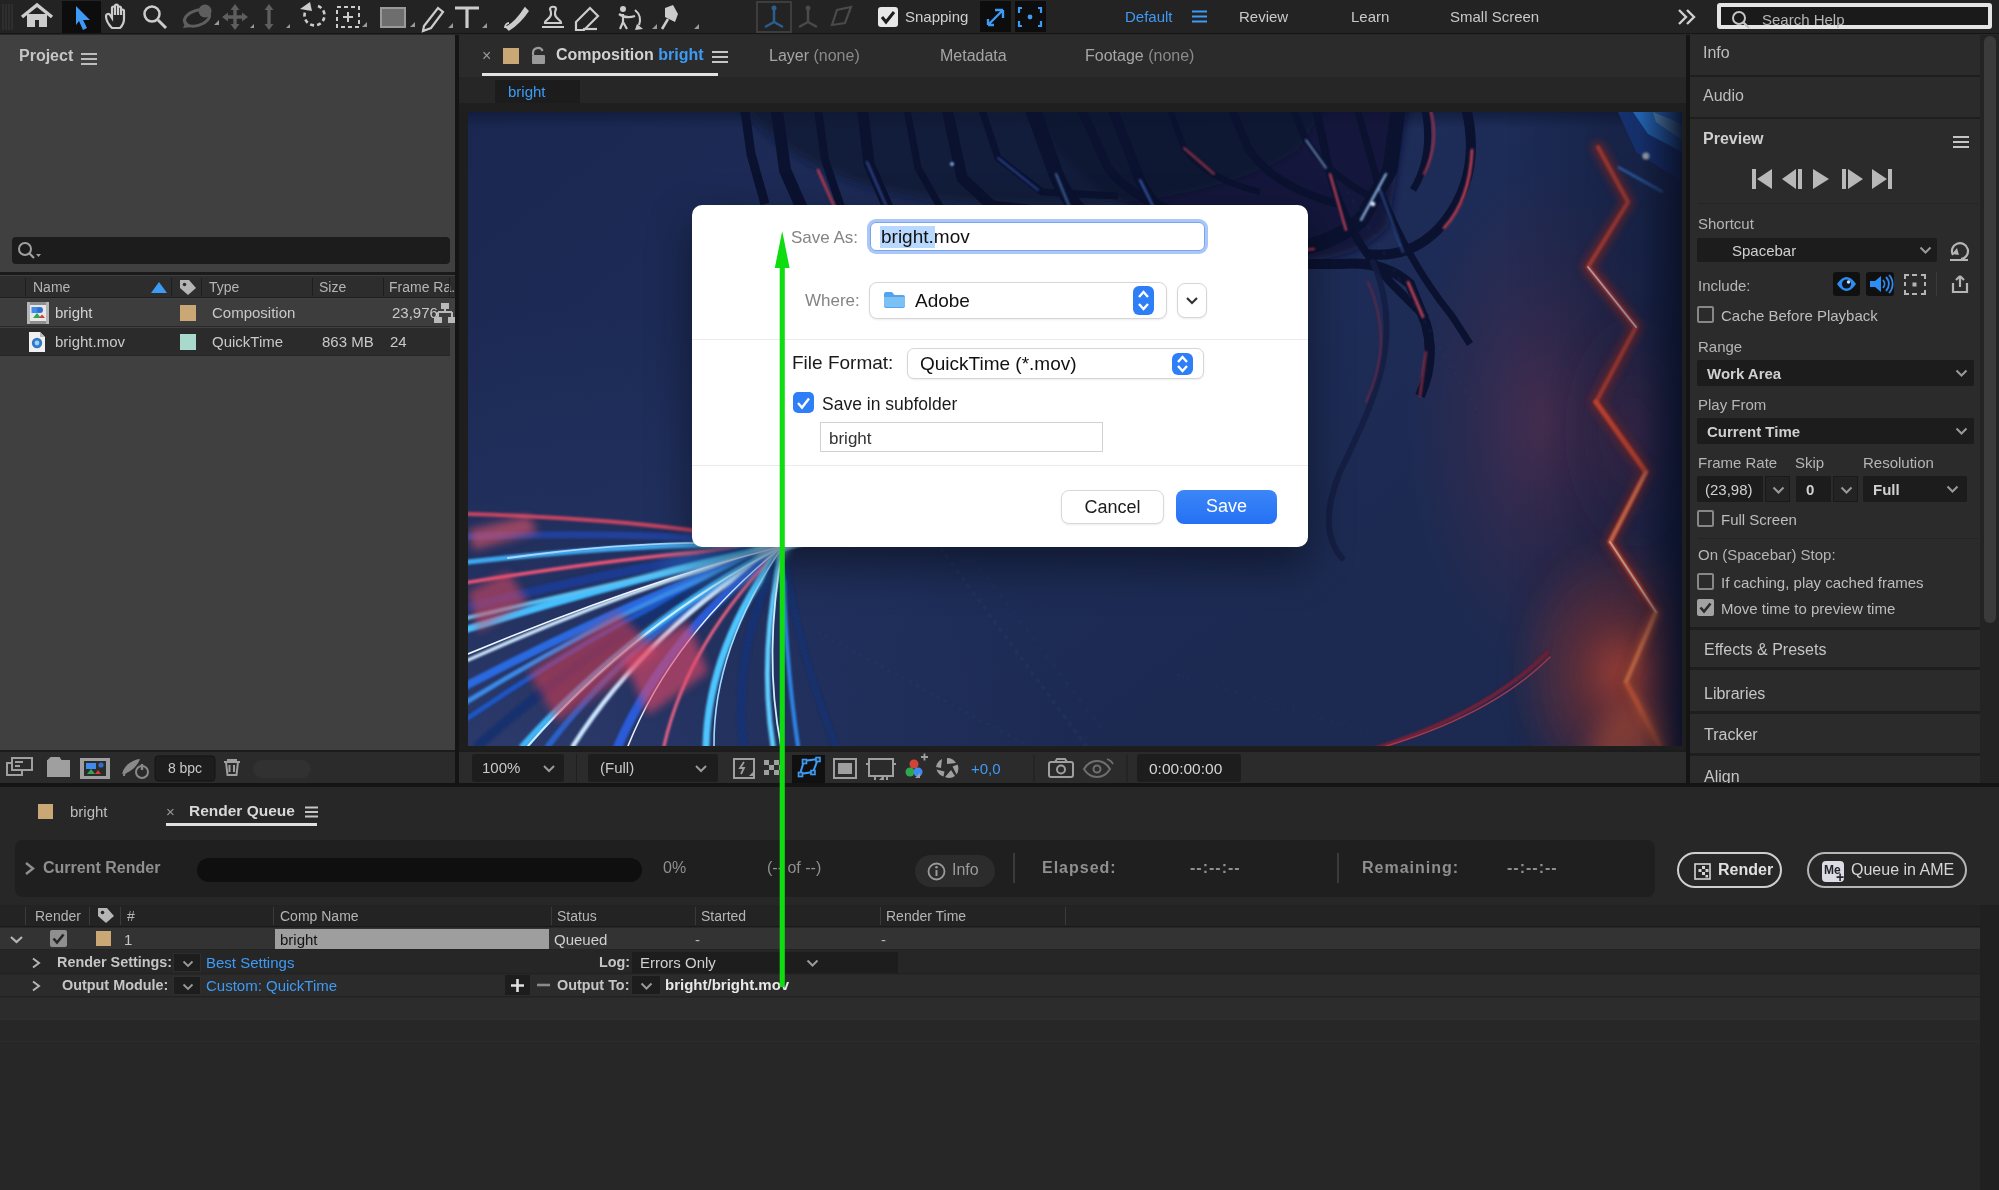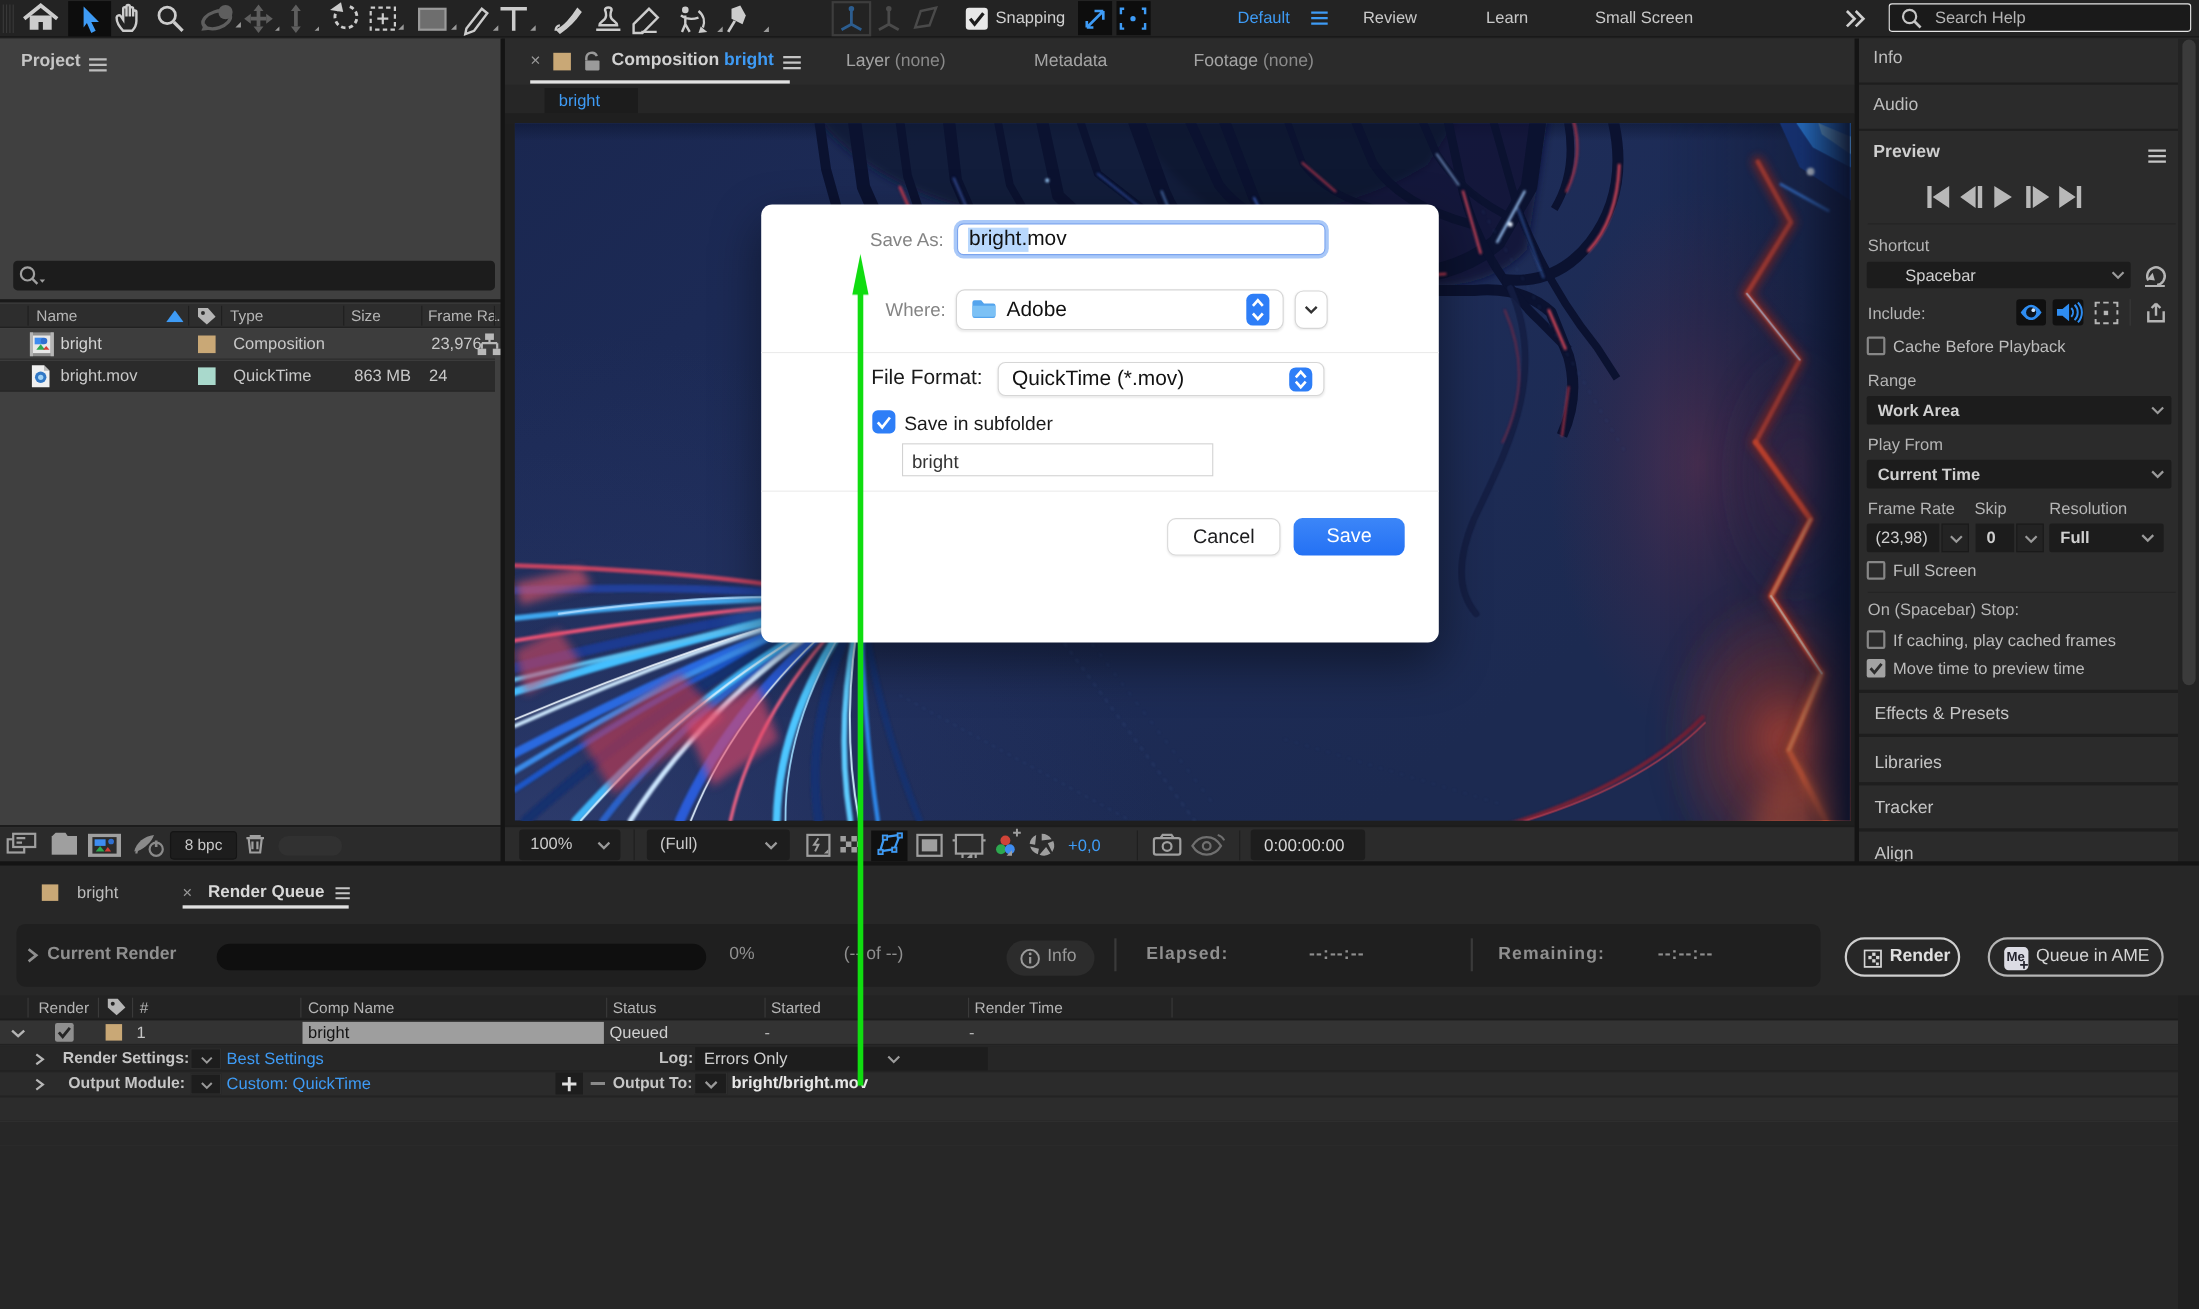--- a/index.html
+++ b/index.html
@@ -103,21 +103,21 @@
         <path d="M1192 11.5h15M1192 16.5h15M1192 21.5h15" stroke="#3e9bf5" stroke-width="2"></path>
 
         <path d="M1679 10l7 7-7 7M1687 10l7 7-7 7" stroke="#cfcfcf" stroke-width="2.4"></path>
       </g>
     </svg>
     <div class="a" style="left:1125px;top:8px;font-size:15px;color:#3e9bf5;">Default</div>
     <div class="a" style="left:1239px;top:8px;font-size:15px;color:#c9c9c9;">Review</div>
     <div class="a" style="left:1351px;top:8px;font-size:15px;color:#c9c9c9;">Learn</div>
     <div class="a" style="left:1450px;top:8px;font-size:15px;color:#c9c9c9;">Small Screen</div>
     <div class="a" style="left:905px;top:8px;font-size:15px;color:#d0d0d0;">Snapping</div>
-    <div class="a" style="left:1717px;top:3px;width:275px;height:26px;background:#1a1a1a;border:1px solid #e5e5e5;border-radius:3px;text-align:center;">
+    <div class="a" style="left:1717px;top:3px;width:275px;height:26px;background:#1a1a1a;border:4px solid #e5e5e5;border-radius:3px;text-align:center;">
       <svg width="26" height="26" style="position:absolute;left:7px;top:0px;" viewBox="0 0 26 26">
           <circle cx="11" cy="11" r="6" fill="none" stroke="#c5c5c5" stroke-width="2"></circle>
           <path d="M15.5 15.5 21 21" stroke="#c5c5c5" stroke-width="2.4"></path>
         </svg>
       <div class="a" style="left:41px;top:4px;font-size:15px;color:#b5b5b5;">Search Help</div>
     </div>
   </div>
 
   <div class="a" id="projpanel" style="left:0;top:35px;width:456px;height:750px;background:#404040;">
     <div class="a" style="left:19px;top:12px;font-size:16px;font-weight:bold;color:#c5c5c5;">Project</div>
@@ -777,21 +777,21 @@
       <polygon points="1165,0 1214,0 1214,40 1180,22" fill="#2f8df5"></polygon>
       <polygon points="1185,0 1214,12 1214,28 1188,10" fill="#7cc8ff"></polygon>
       <circle cx="1178" cy="44" r="3.5" fill="#eaf6ff" filter="url(#b1)"></circle>
       <path d="M1150 55 L1195 80" stroke="#3e7fe0" stroke-width="2.5" filter="url(#b1)"></path>
     </g>
 
     <rect x="1040" y="0" width="174" height="634" fill="url(#vig)"></rect>
   </svg>
   </div>
 
-  <div class="a" id="dialog" style="left:692px;top:186px;width:616px;height:398px;background:#ffffff;border-radius:10px;box-shadow:0 18px 45px rgba(0,0,0,0.45);">
+  <div class="a" id="dialog" style="left:692px;top:205px;width:616px;height:342px;background:#ffffff;border-radius:10px;box-shadow:0 18px 45px rgba(0,0,0,0.45);">
     <div class="a" style="left:66px;top:23px;width:100px;height:20px;font-size:17px;color:#848484;text-align:right;">Save As:</div>
 
     <div class="a" style="left:175px;top:14px;width:341px;height:35px;background:#a9c8f8;border-radius:9px;"></div>
     <div class="a" style="left:178px;top:17px;width:335px;height:29px;background:#ffffff;border:1px solid #7ba4ee;border-radius:6px;">
       <div class="a" style="left:9px;top:3px;width:55px;height:22px;background:#b9d8fd;"></div>
       <div class="a" style="left:10px;top:3px;font-size:19px;color:#111;">bright.mov</div>
     </div>
     <div class="a" style="left:113px;top:86px;width:53px;height:18px;font-size:17px;color:#848484;text-align:left;">Where:</div>
 
     <div class="a" style="left:177px;top:77px;width:298px;height:37px;background:#ffffff;border:1px solid #d6d6d6;border-radius:8px;box-shadow:0 1px 2px rgba(0,0,0,0.08);">

